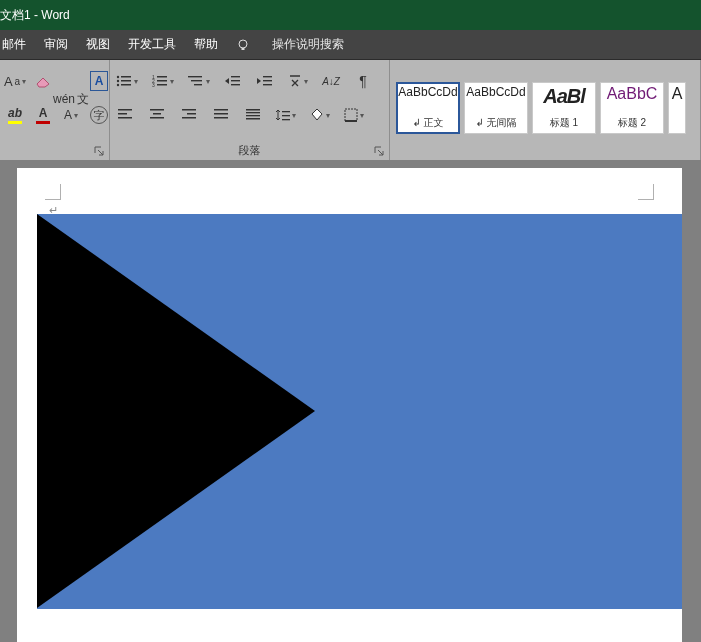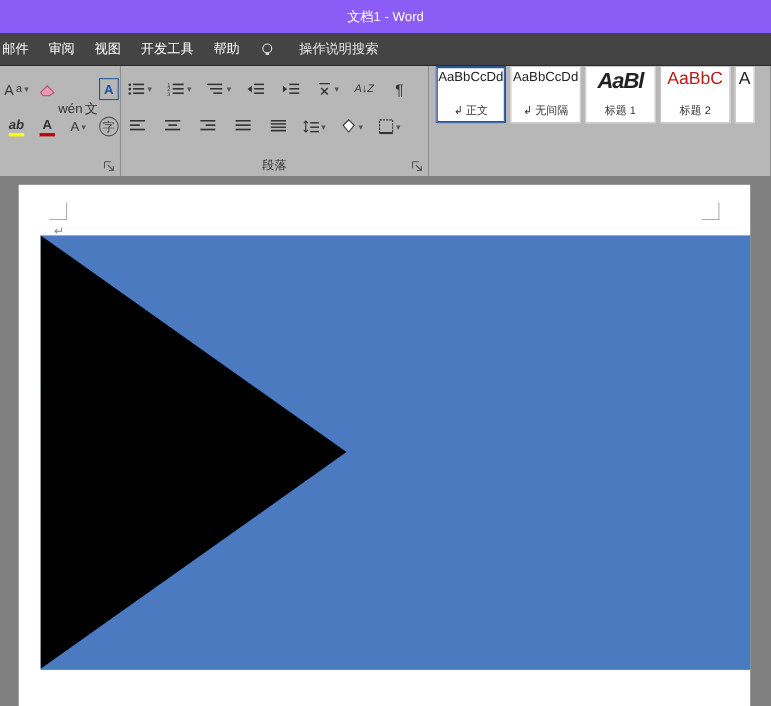--- a/index.html
+++ b/index.html
@@ -1,19 +1,19 @@
 <!DOCTYPE html>
 <html><head>
   <meta charset="utf-8">
   <style>
     * { box-sizing: border-box; margin: 0; padding: 0; font-family: "Microsoft YaHei", "Segoe UI", sans-serif; }
     body { width: 701px; height: 642px; background: #808080; overflow: hidden; }
     
     
-    .titlebar { height: 30px; background: #8b5cf6; color: #fff; display: flex; align-items: center; justify-content: center; font-size: 12px; }
+    .titlebar { height: 30px; background: #14532d; color: #fff; display: flex; align-items: center; justify-content: flex-start; font-size: 12px; }
     
     
     .menubar { height: 30px; background: #444444; display: flex; align-items: center; padding-left: 2px; gap: 18px; font-size: 12px; color: #fff; border-bottom: 1px solid #2b2b2b; }
     .menubar .menu-item { cursor: pointer; }
     .tell-me { display: flex; align-items: center; gap: 22px; color: #e6e6e6; }
     .bulb-icon svg { display: block; }
     
     
     .ribbon { height: 100px; background: #b7b7b7; display: flex; }
     .group { border-right: 1px solid #8e8e8e; position: relative; padding: 4px 6px 18px 6px; display: flex; flex-direction: column; }
@@ -30,21 +30,21 @@
     
     .font-group { width: 110px; }
     .wen { font-family: "SimSun", serif; font-size: 12px; margin-top: 36px; }
     .eraser svg { display:block; }
 
     
     .para-group { width: 280px; }
     .para-group .row { gap: 14px; }
 
     
-    .styles-group { flex: 1; padding-top: 0; }
+    .styles-group { flex: 1; padding-top: 22px; }
     .styles-gallery { display: flex; gap: 4px; height: 54px; }
     .style-card { width: 64px; height: 52px; background: #fff; border: 1px solid #c9c9c9; text-align: center; display:flex; flex-direction: column; justify-content: space-between; padding: 2px 0 3px; cursor:pointer; }
     .style-card.active { border: 1px solid #2b579a; box-shadow: inset 0 0 0 1px #2b579a; }
     .style-preview { font-size: 12px; color: #222; white-space: nowrap; overflow:hidden; }
     .style-preview.big { font-size: 20px; font-weight: bold; letter-spacing: -1px; font-style: italic; }
     .style-name { font-size: 10px; color: #333; }
 
     
     .doc-area { background: #808080; height: calc(642px - 30px - 30px - 100px); padding: 8px 10px 0 0; display:flex; justify-content:center; overflow:hidden; }
     .page { background: #fff; width: 665px; height: 100%; position: relative; margin-left: 8px; }
@@ -263,21 +263,21 @@
       </div>
       <div class="style-card">
         <div class="style-preview">AaBbCcDd</div>
         <div class="style-name">↲ 无间隔</div>
       </div>
       <div class="style-card">
         <div class="style-preview big">AaBl</div>
         <div class="style-name">标题 1</div>
       </div>
       <div class="style-card">
-        <div class="style-preview" style="font-size:16px;color:#b91c1c;">AaBbC</div>
+        <div class="style-preview" style="font-size:16px;color:#701a75;">AaBbC</div>
         <div class="style-name">标题 2</div>
       </div>
       <div class="style-card" style="width:18px;border-left:1px solid #c9c9c9;">
         <div class="style-preview" style="font-size:16px;">A</div>
       </div>
     </div>
   </div>
 </div>
 
 <div class="doc-area">

